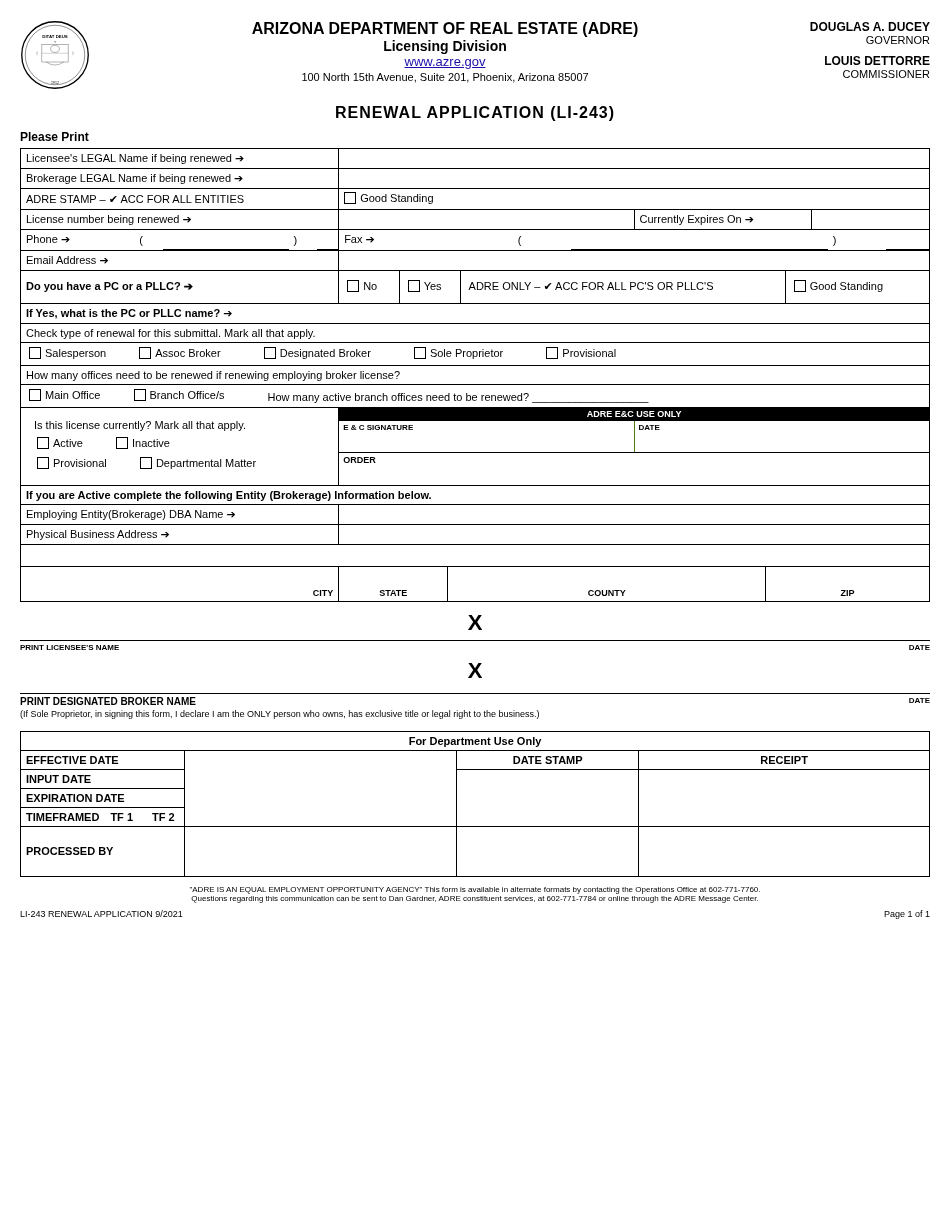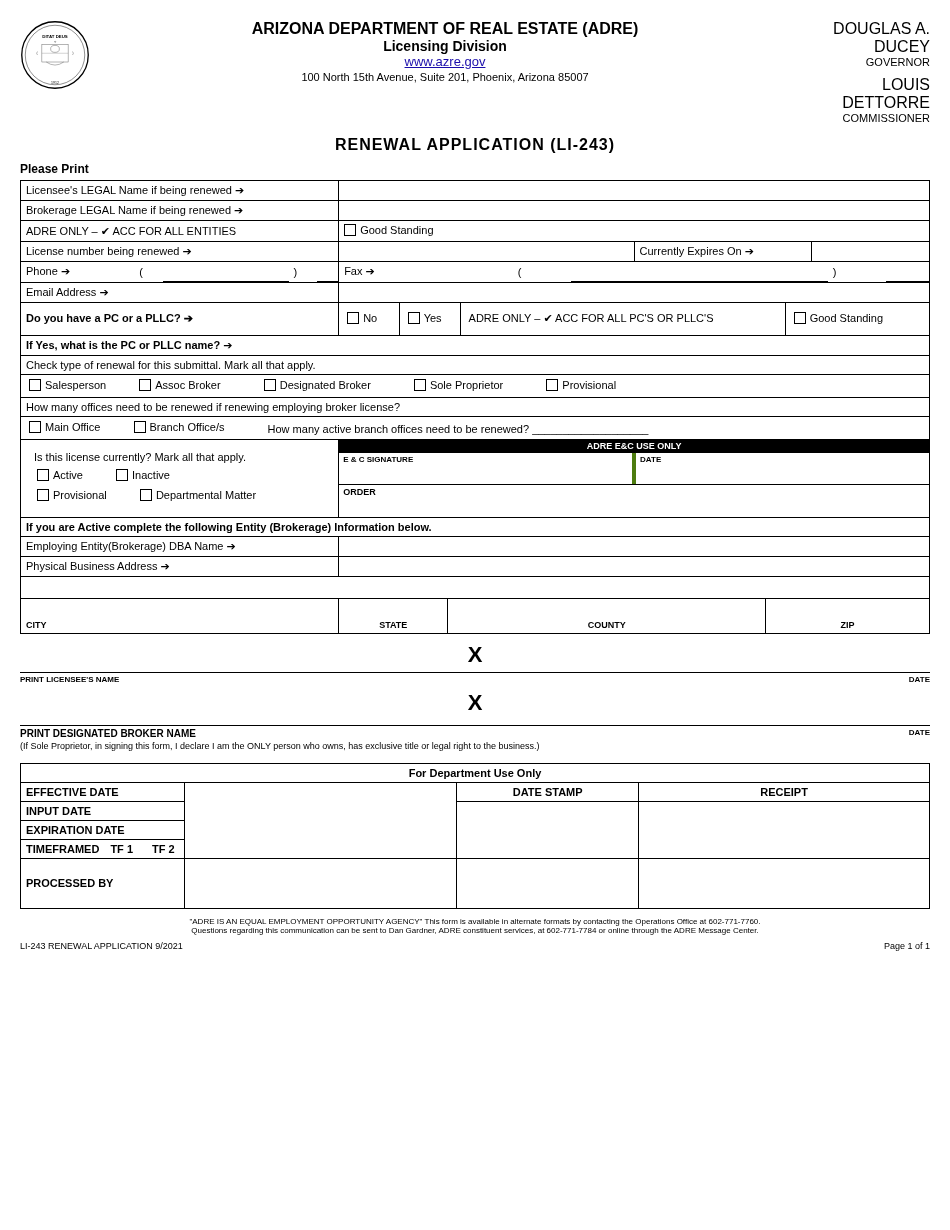--- a/index.html
+++ b/index.html
@@ -9,21 +9,21 @@
     
     .header { display: flex; align-items: flex-start; margin-bottom: 10px; }
     .header-logo { width: 80px; flex-shrink: 0; }
     .header-logo svg { width: 70px; height: 70px; }
     .header-center { flex: 1; text-align: center; }
     .header-center h1 { font-size: 16px; font-weight: bold; }
     .header-center h2 { font-size: 14px; font-weight: bold; }
     .header-center a { color: #1a0dab; font-size: 13px; text-decoration: underline; }
     .header-center p { font-size: 11px; margin-top: 2px; }
     .header-right { width: 140px; text-align: right; font-size: 11px; }
-    .header-right .name { font-weight: normal; font-size: 16px; }
+    .header-right .name { font-weight: bold; font-size: 12px; }
     .header-right .title { font-size: 11px; }
     .header-right .commissioner { margin-top: 8px; }
 
     .form-title { text-align: center; font-size: 16px; font-weight: bold; margin: 12px 0 8px 0; letter-spacing: 1px; }
     .please-print { font-weight: bold; font-size: 12px; margin-bottom: 4px; }
 
     
     .form-table { width: 100%; border-collapse: collapse; }
     .form-table td, .form-table th { border: 1px solid #000; padding: 3px 5px; font-size: 11px; vertical-align: middle; }
     .input-area { min-height: 20px; }
@@ -102,21 +102,21 @@
 
     <tr>
       <td>
         <span>Brokerage LEGAL Name if being renewed</span> <span class="arrow">➔</span>
       </td>
       <td class="input-area"></td>
     </tr>
 
     <tr>
       <td>
-        <span>ADRE ONLY –  ✔ ACC FOR ALL ENTITIES</span>
+        <span>ADRE STAMP –  ✔ ACC FOR ALL ENTITIES</span>
       </td>
       <td>
         <span class="checkbox-inline">
           <span class="checkbox-box"></span>
           <span>Good Standing</span>
         </span>
       </td>
     </tr>
 
     <tr>
@@ -294,21 +294,21 @@
           </span>
           <span class="checkbox-inline" style="margin-left:20px;">
             <span class="checkbox-box"></span>
             <span>Departmental Matter</span>
           </span>
         </div>
       </td>
       <td style="padding:0; vertical-align:top;">
         <div style="border-bottom:1px solid #000; background:#000; color:#fff; padding:1px 4px; font-size:9px; font-weight:bold; text-align:center;">ADRE E&amp;C USE ONLY</div>
         <div style="display:flex; border-bottom:1px solid #000;">
-          <div style="flex:1; border-right:4px solid #4d7c0f; padding:2px 4px;">
+          <div style="flex:1; border-right:1px solid #4d7c0f; padding:2px 4px;">
             <div style="font-size:8px; font-weight:bold;">E &amp; C SIGNATURE</div>
             <div style="min-height:18px;"></div>
           </div>
           <div style="flex:1; padding:2px 4px;">
             <div style="font-size:8px; font-weight:bold;">DATE</div>
             <div style="min-height:18px;"></div>
           </div>
         </div>
         <div style="padding:2px 4px;">
           <div style="font-size:9px; font-weight:bold;">ORDER</div>
@@ -338,21 +338,21 @@
 
     <tr>
       <td colspan="2" style="height:22px;"></td>
     </tr>
 
     <tr>
       <td colspan="2" style="padding:0;">
         <table style="width:100%; border-collapse:collapse;">
           <tbody>
                 <tr>
-            <td style="border:none; border-right:1px solid #000; padding:3px 5px; text-align:left; width:35%;">
+            <td style="border:none; border-right:1px solid #000; padding:3px 5px; text-align:right; width:35%;">
               <div style="min-height:18px;"></div>
               <div style="font-size:9px; font-weight:bold;">CITY</div>
             </td>
             <td style="border:none; border-right:1px solid #000; padding:3px 5px; text-align:center; width:12%;">
               <div style="min-height:18px;"></div>
               <div style="font-size:9px; font-weight:bold;">STATE</div>
             </td>
             <td style="border:none; border-right:1px solid #000; padding:3px 5px; text-align:center; width:35%;">
               <div style="min-height:18px;"></div>
               <div style="font-size:9px; font-weight:bold;">COUNTY</div>

